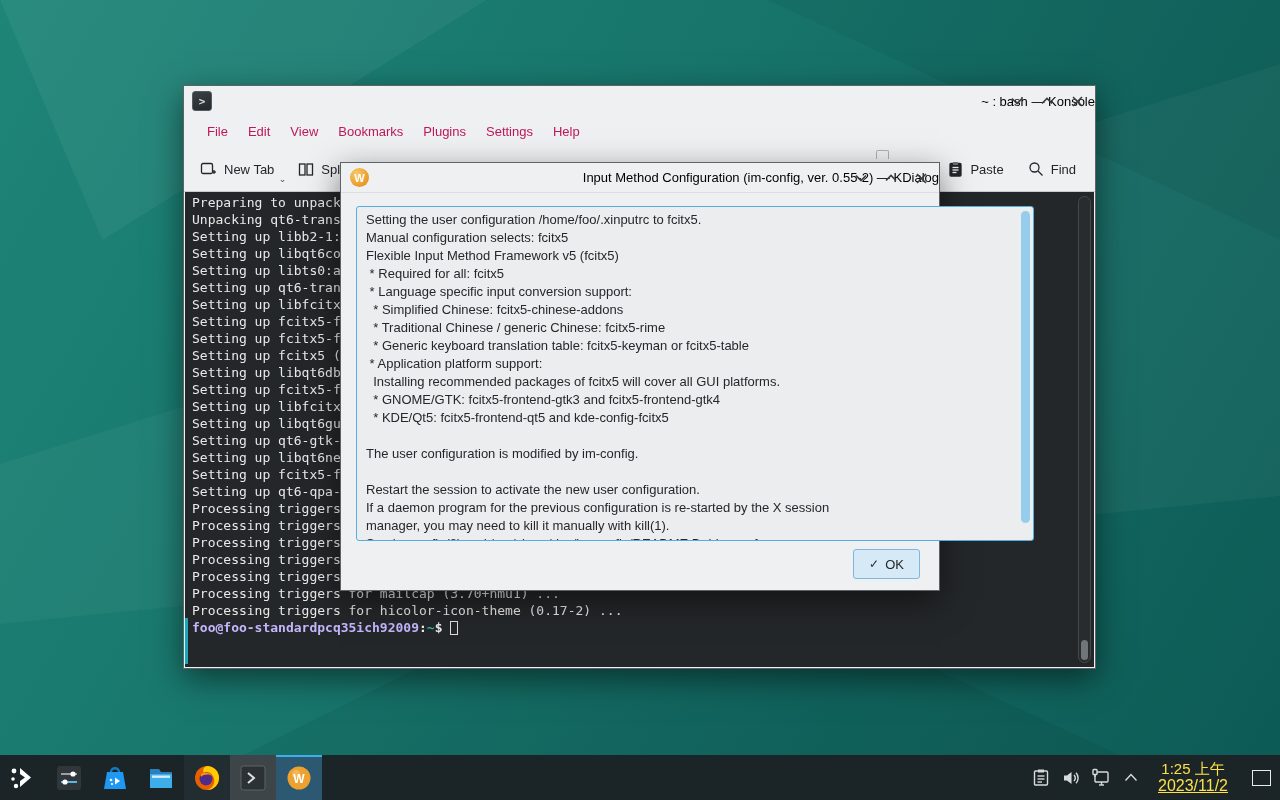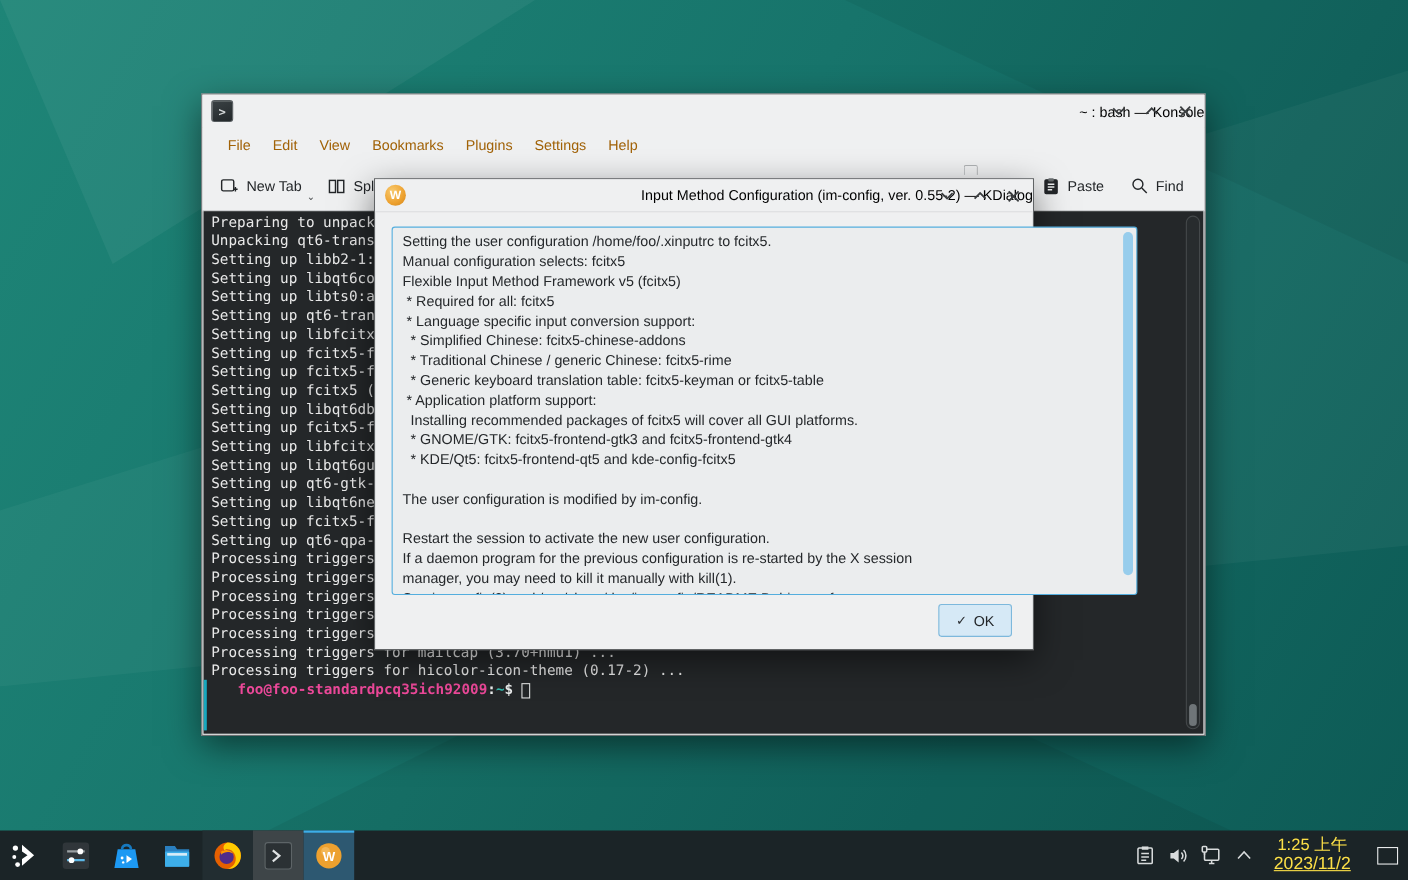--- a/index.html
+++ b/index.html
@@ -19,33 +19,33 @@
   .titlebar .win-title { position:absolute; left:0; right:0; text-align:right; font-size:13px; color:#000000; pointer-events:none; }
   .tb-btns { position:absolute; right:10px; top:0; height:30px; display:flex; align-items:center; gap:14px; }
   .tb-btn { width:16px; height:16px; display:flex; align-items:center; justify-content:center; cursor:pointer; }
   .tb-btn svg { stroke:#3a3d3f; stroke-width:1.6; fill:none; }
 
   
   .konsole { left:183px; top:85px; width:913px; height:584px; }
   .konsole-icon { width:20px; height:20px; margin-left:8px; border-radius:3px; background:linear-gradient(160deg,#3a4144,#23282b); border:1px solid #555b5e; color:#d6d9da; font:bold 11px "DejaVu Sans Mono", monospace; display:flex; align-items:center; justify-content:center; }
   .menubar { height:31px; display:flex; align-items:center; padding-left:13px; background:#eff0f1; }
   .menubar > div { display:flex; }
-  .menu-item { font-size:13px; color:#a16207; padding:5px 10px; cursor:pointer; }
+  .menu-item { font-size:13px; color:#be185d; padding:5px 10px; cursor:pointer; }
   .toolbar { height:45px; display:flex; align-items:center; background:#eff0f1; border-bottom:1px solid #c8cacc; position:relative; }
   .tool-btn { display:flex; align-items:center; gap:7px; font-size:13px; color:#232629; padding:6px 8px; margin-left:8px; cursor:pointer; position:relative; }
   .tool-btn svg { stroke:#232629; fill:none; stroke-width:1.3; }
   .tool-caret { position:absolute; right:-4px; bottom:-1px; font-size:9px; color:#4a4d4f; }
   .toolbar-right { position:absolute; right:11px; display:flex; }
   .copy-partial { position:absolute; left:692px; top:3px; width:13px; height:9px; border:1px solid #aeb1b3; border-bottom:none; border-radius:2px 2px 0 0; }
 
   .term { position:absolute; left:1px; right:1px; top:106px; bottom:1px; background:#242729; overflow:hidden; }
   .term-lines { position:absolute; left:7px; top:2px; right:22px; }
   .term-line { font:13px/17px "DejaVu Sans Mono", monospace; color:#e9e9e9; white-space:pre; }
   .prompt-line { font:bold 13px/17px "DejaVu Sans Mono", monospace; white-space:pre; display:flex; align-items:center; }
-  .p-user { color:#ec4899;margin-left:24px; }
+  .p-user { color:#c4b5fd; }
   .p-colon, .p-dollar { color:#eceeee; }
   .p-tilde { color:#35b9ac; }
   .cursor-box { display:inline-block; width:8px; height:14px; border:1px solid #dfe1e1; margin-left:8px; }
   .term-scroll { position:absolute; right:3px; top:4px; bottom:4px; width:13px; border:1px solid #45494b; border-radius:7px; background:#282c2e; }
   .term-thumb { position:absolute; bottom:2px; left:2px; width:7px; height:20px; border-radius:4px; background:#6f7578; }
   .new-output-bar { position:absolute; left:0; top:426px; width:3px; height:46px; background:#18a8bd; }
 
   
   .kdialog { left:340px; top:162px; width:600px; height:429px; z-index:5; }
   .kdialog .titlebar { border-bottom:1px solid #dcdedf; }

